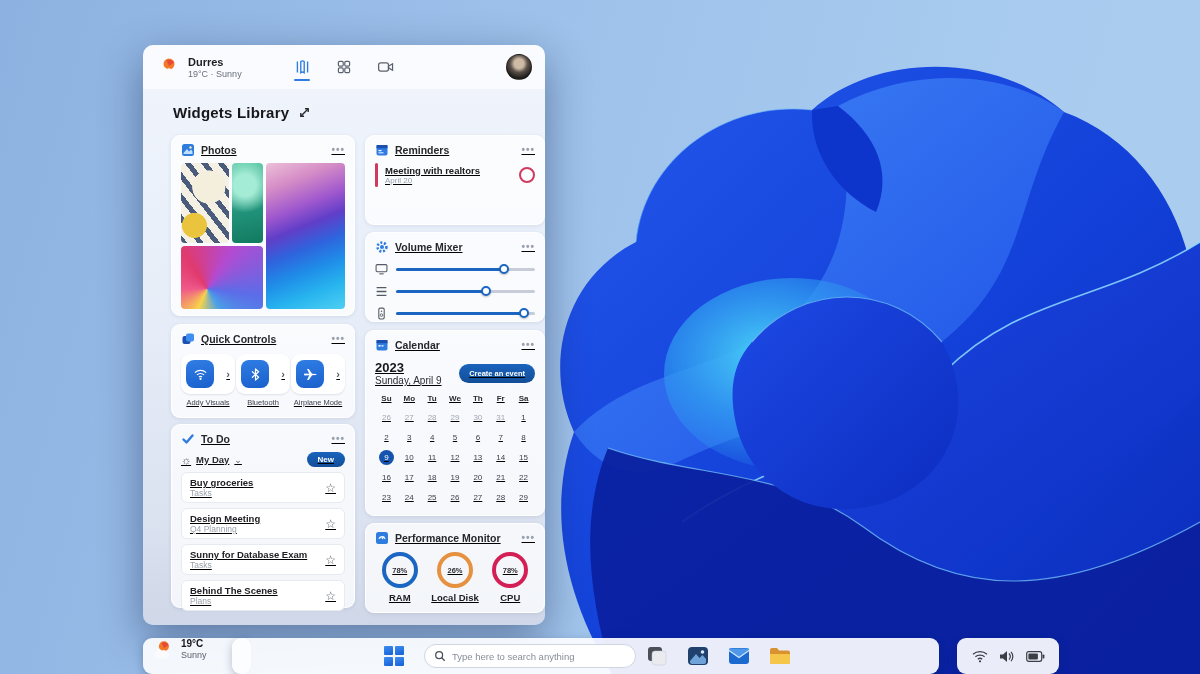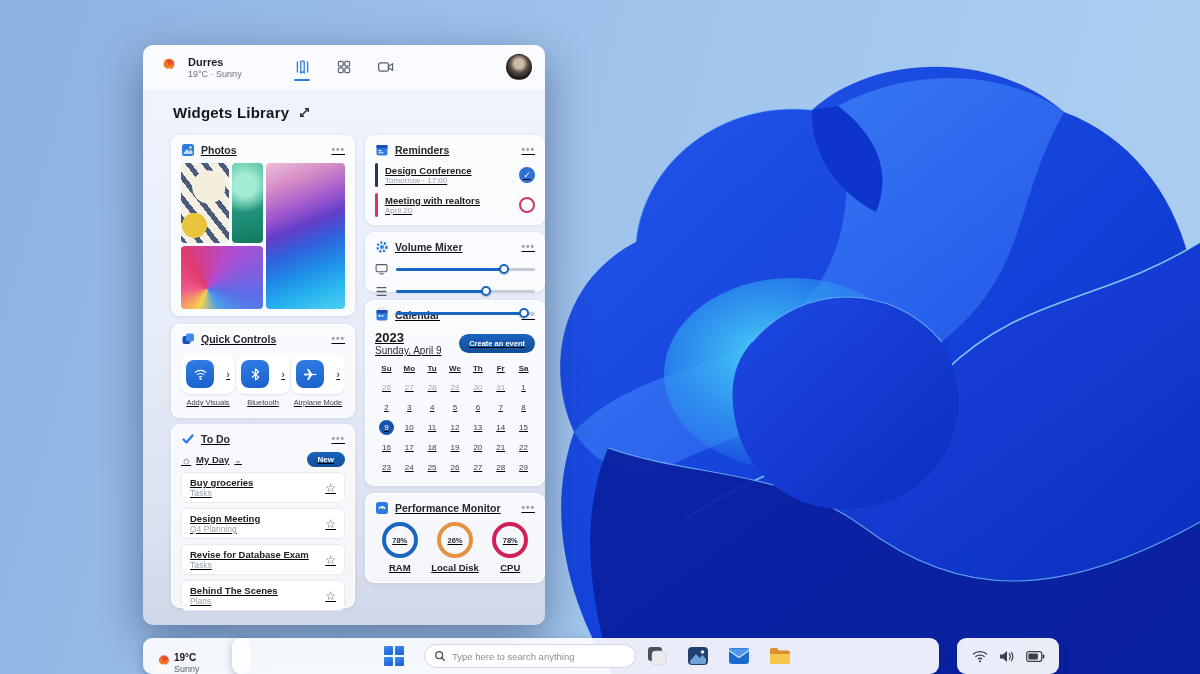--- a/index.html
+++ b/index.html
@@ -84,21 +84,21 @@
   .w-rem { height:90px; margin-bottom:7px; }
   .rem-item { display:flex; align-items:center; margin-top:6px; }
   .rem-bar { width:3px; height:24px; border-radius:2px; margin-right:7px; }
   .rem-title { font-size:9.5px; font-weight:700; color:#202024; line-height:11px; }
   .rem-sub   { font-size:8px; color:#9aa2ad; line-height:10px; }
   .rem-status { margin-left:auto; width:16px; height:16px; border-radius:50%; display:flex; align-items:center; justify-content:center; cursor:pointer; }
   .rem-done { background:#2e6fd6; color:#fff; font-size:9px; }
   .rem-open { border:2px solid #cf3a5e; }
 
   
-  .w-vol { height:60px; margin-bottom:8px; }
+  .w-vol { height:90px; margin-bottom:8px; }
   .vol-row { display:flex; align-items:center; gap:8px; margin-top:8px; height:14px; }
   .vol-row svg { width:13px; height:13px; flex:0 0 13px; }
   .vol-track { flex:1; height:3px; border-radius:2px; background:#c7cdd8; position:relative; }
   .vol-fill { height:3px; border-radius:2px; background:#1a66c2; }
   .vol-thumb { position:absolute; top:-3.5px; width:10px; height:10px; border-radius:50%; background:#fff;
                border:2.5px solid #1a66c2; box-shadow:0 1px 2px rgba(0,0,0,.25); cursor:pointer; }
 
   
   .w-cal { height:186px; margin-bottom:7px; }
   .cal-top { display:flex; margin-top:8px; }
@@ -117,21 +117,21 @@
   .w-perf { height:90px; }
   .perf-row { display:flex; justify-content:space-around; margin-top:7px; }
   .perf-item { text-align:center; }
   .ring { width:36px; height:36px; border-radius:50%; border-style:solid; border-width:4px; margin:0 auto;
           display:flex; align-items:center; justify-content:center; font-size:7.5px; font-weight:700; color:#2c2c32; }
   .perf-label { margin-top:4px; font-size:9.5px; font-weight:600; color:#1d1d22; }
 
   
   .seg { position:absolute; top:638px; height:36px; background:rgba(252,253,255,.93); border-radius:9px;
          box-shadow:0 3px 10px rgba(15,35,80,.28); }
-  #seg-weather { left:143px; width:108px; display:flex; align-items:flex-end; padding:0 9px; cursor:pointer; }
+  #seg-weather { left:143px; width:108px; display:flex; align-items:flex-start; padding:0 9px; gap:7px; cursor:pointer; }
   .tb-temp { font-size:10px; font-weight:700; color:#17171b; line-height:12px; }
   .tb-cond { font-size:9px; color:#585e68; line-height:10px; }
   #seg-main { left:232px; width:707px; }
   .win-logo { position:absolute; left:152px; top:8px; width:20px; height:20px; display:grid;
               grid-template-columns:1fr 1fr; grid-template-rows:1fr 1fr; gap:2px; cursor:pointer; }
   .win-logo i { background:linear-gradient(160deg,#3f8cf2,#1560d6); border-radius:1px; }
   .search-pill { position:absolute; left:192px; top:6px; width:212px; height:24px; background:#fff;
                  border:1px solid #cfd6e0; border-radius:13px; display:flex; align-items:center; padding:0 9px; gap:6px; }
   .search-pill input { border:none; outline:none; background:transparent; font-size:9.5px; color:#40454e; width:170px;
                        font-family:"Liberation Sans", sans-serif; }
@@ -328,21 +328,21 @@
               </div>
               <div class="task">
                 <div class="task-txt">
                   <div class="task-title">Design Meeting</div>
                   <div class="task-list">Q4 Planning</div>
                 </div>
                 <span class="task-star">☆</span>
               </div>
               <div class="task">
                 <div class="task-txt">
-                  <div class="task-title">Revise for Database Exam</div>
+                  <div class="task-title">Sunny for Database Exam</div>
                   <div class="task-list">Tasks</div>
                 </div>
                 <span class="task-star">☆</span>
               </div>
               <div class="task">
                 <div class="task-txt">
                   <div class="task-title">Behind The Scenes</div>
                   <div class="task-list">Plans</div>
                 </div>
                 <span class="task-star">☆</span>
@@ -358,28 +358,20 @@
             <svg class="w-ic" viewBox="0 0 14 14">
               <rect x="1.5" y="2" width="11" height="10.5" rx="2" fill="#2e7ce0"></rect>
               <rect x="1.5" y="2" width="11" height="3.2" fill="#1a4fb0"></rect>
               <rect x="3.5" y="7" width="3" height="1.2" fill="#fff"></rect>
                 <rect x="3.5" y="9.2" width="5" height="1.2" fill="#cfe4ff"></rect>
             </svg>
             <span>Reminders</span>
             <span class="w-menu dots"></span>
           </div>
           <div id="rem-list">
-              <div class="rem-item">
-                <span class="rem-bar" style="background: rgb(37, 53, 92);"></span>
-                <div>
-                  <div class="rem-title">Design Conference</div>
-                  <div class="rem-sub">Tomorrow · 17:00</div>
-                </div>
-                <div class="rem-status rem-done">✓</div>
-              </div>
               <div class="rem-item">
                 <span class="rem-bar" style="background: rgb(207, 58, 94);"></span>
                 <div>
                   <div class="rem-title">Meeting with realtors</div>
                   <div class="rem-sub">April 20</div>
                 </div>
                 <div class="rem-status rem-open"></div>
               </div>
             </div>
         </div>

